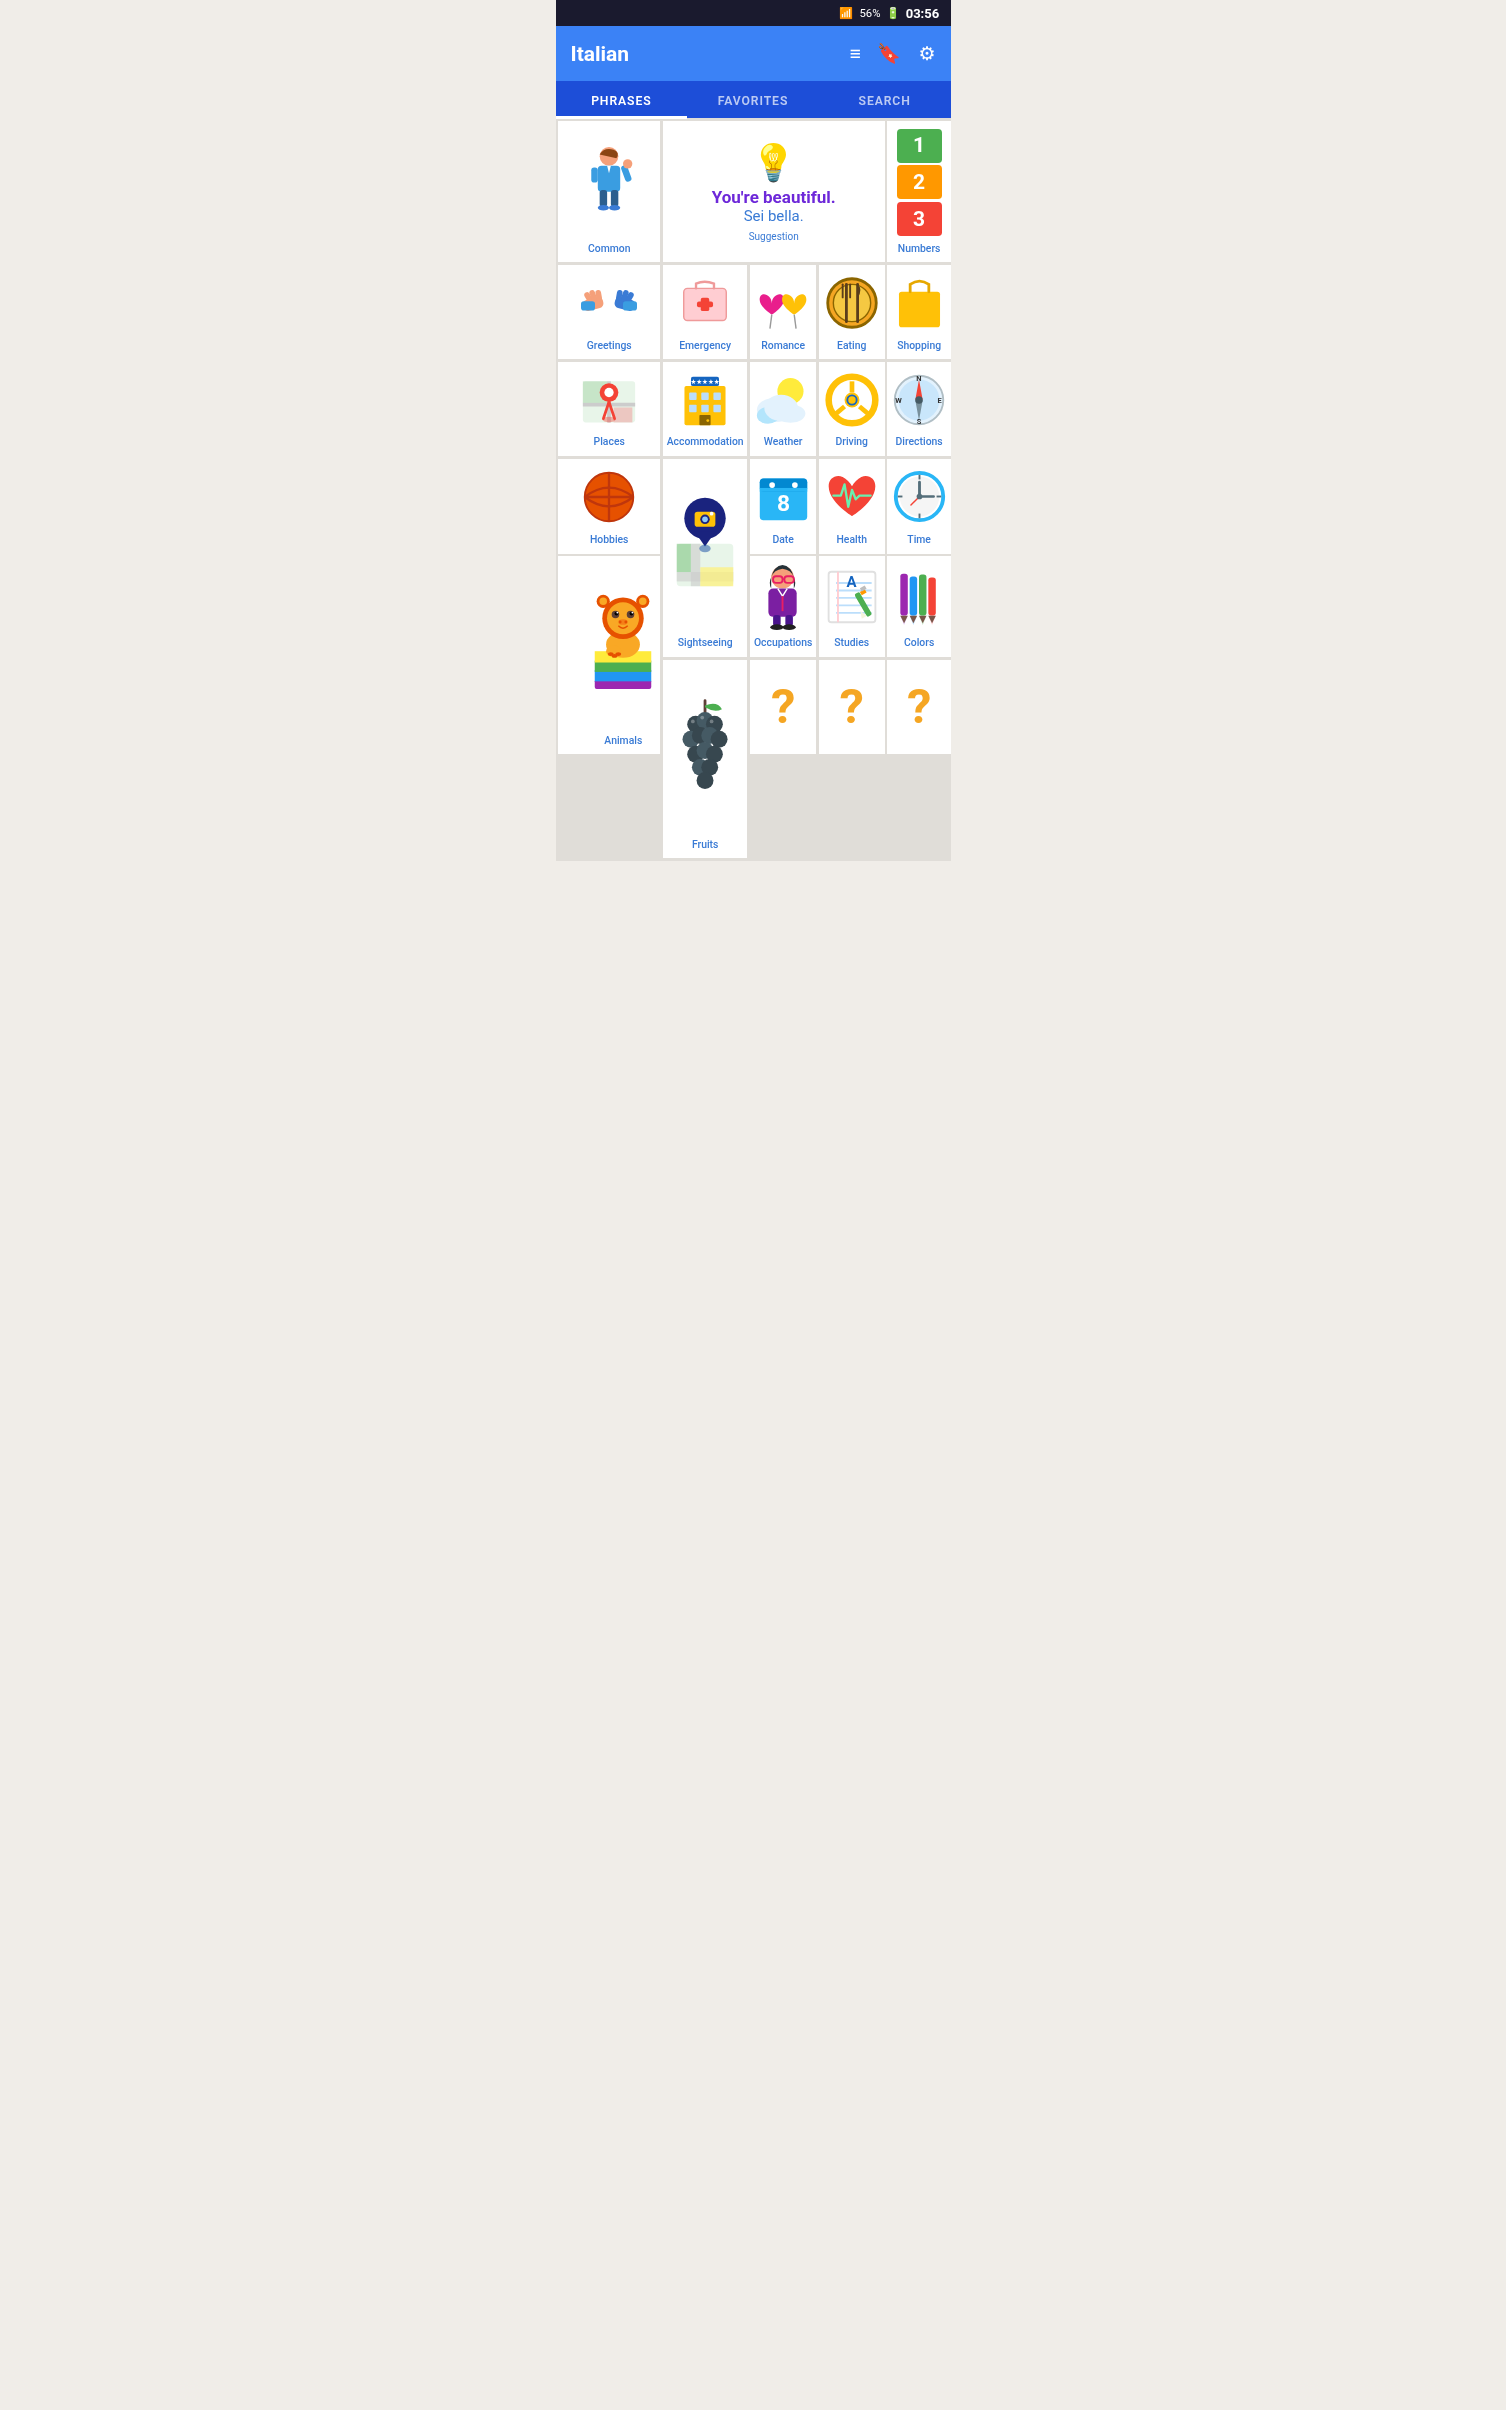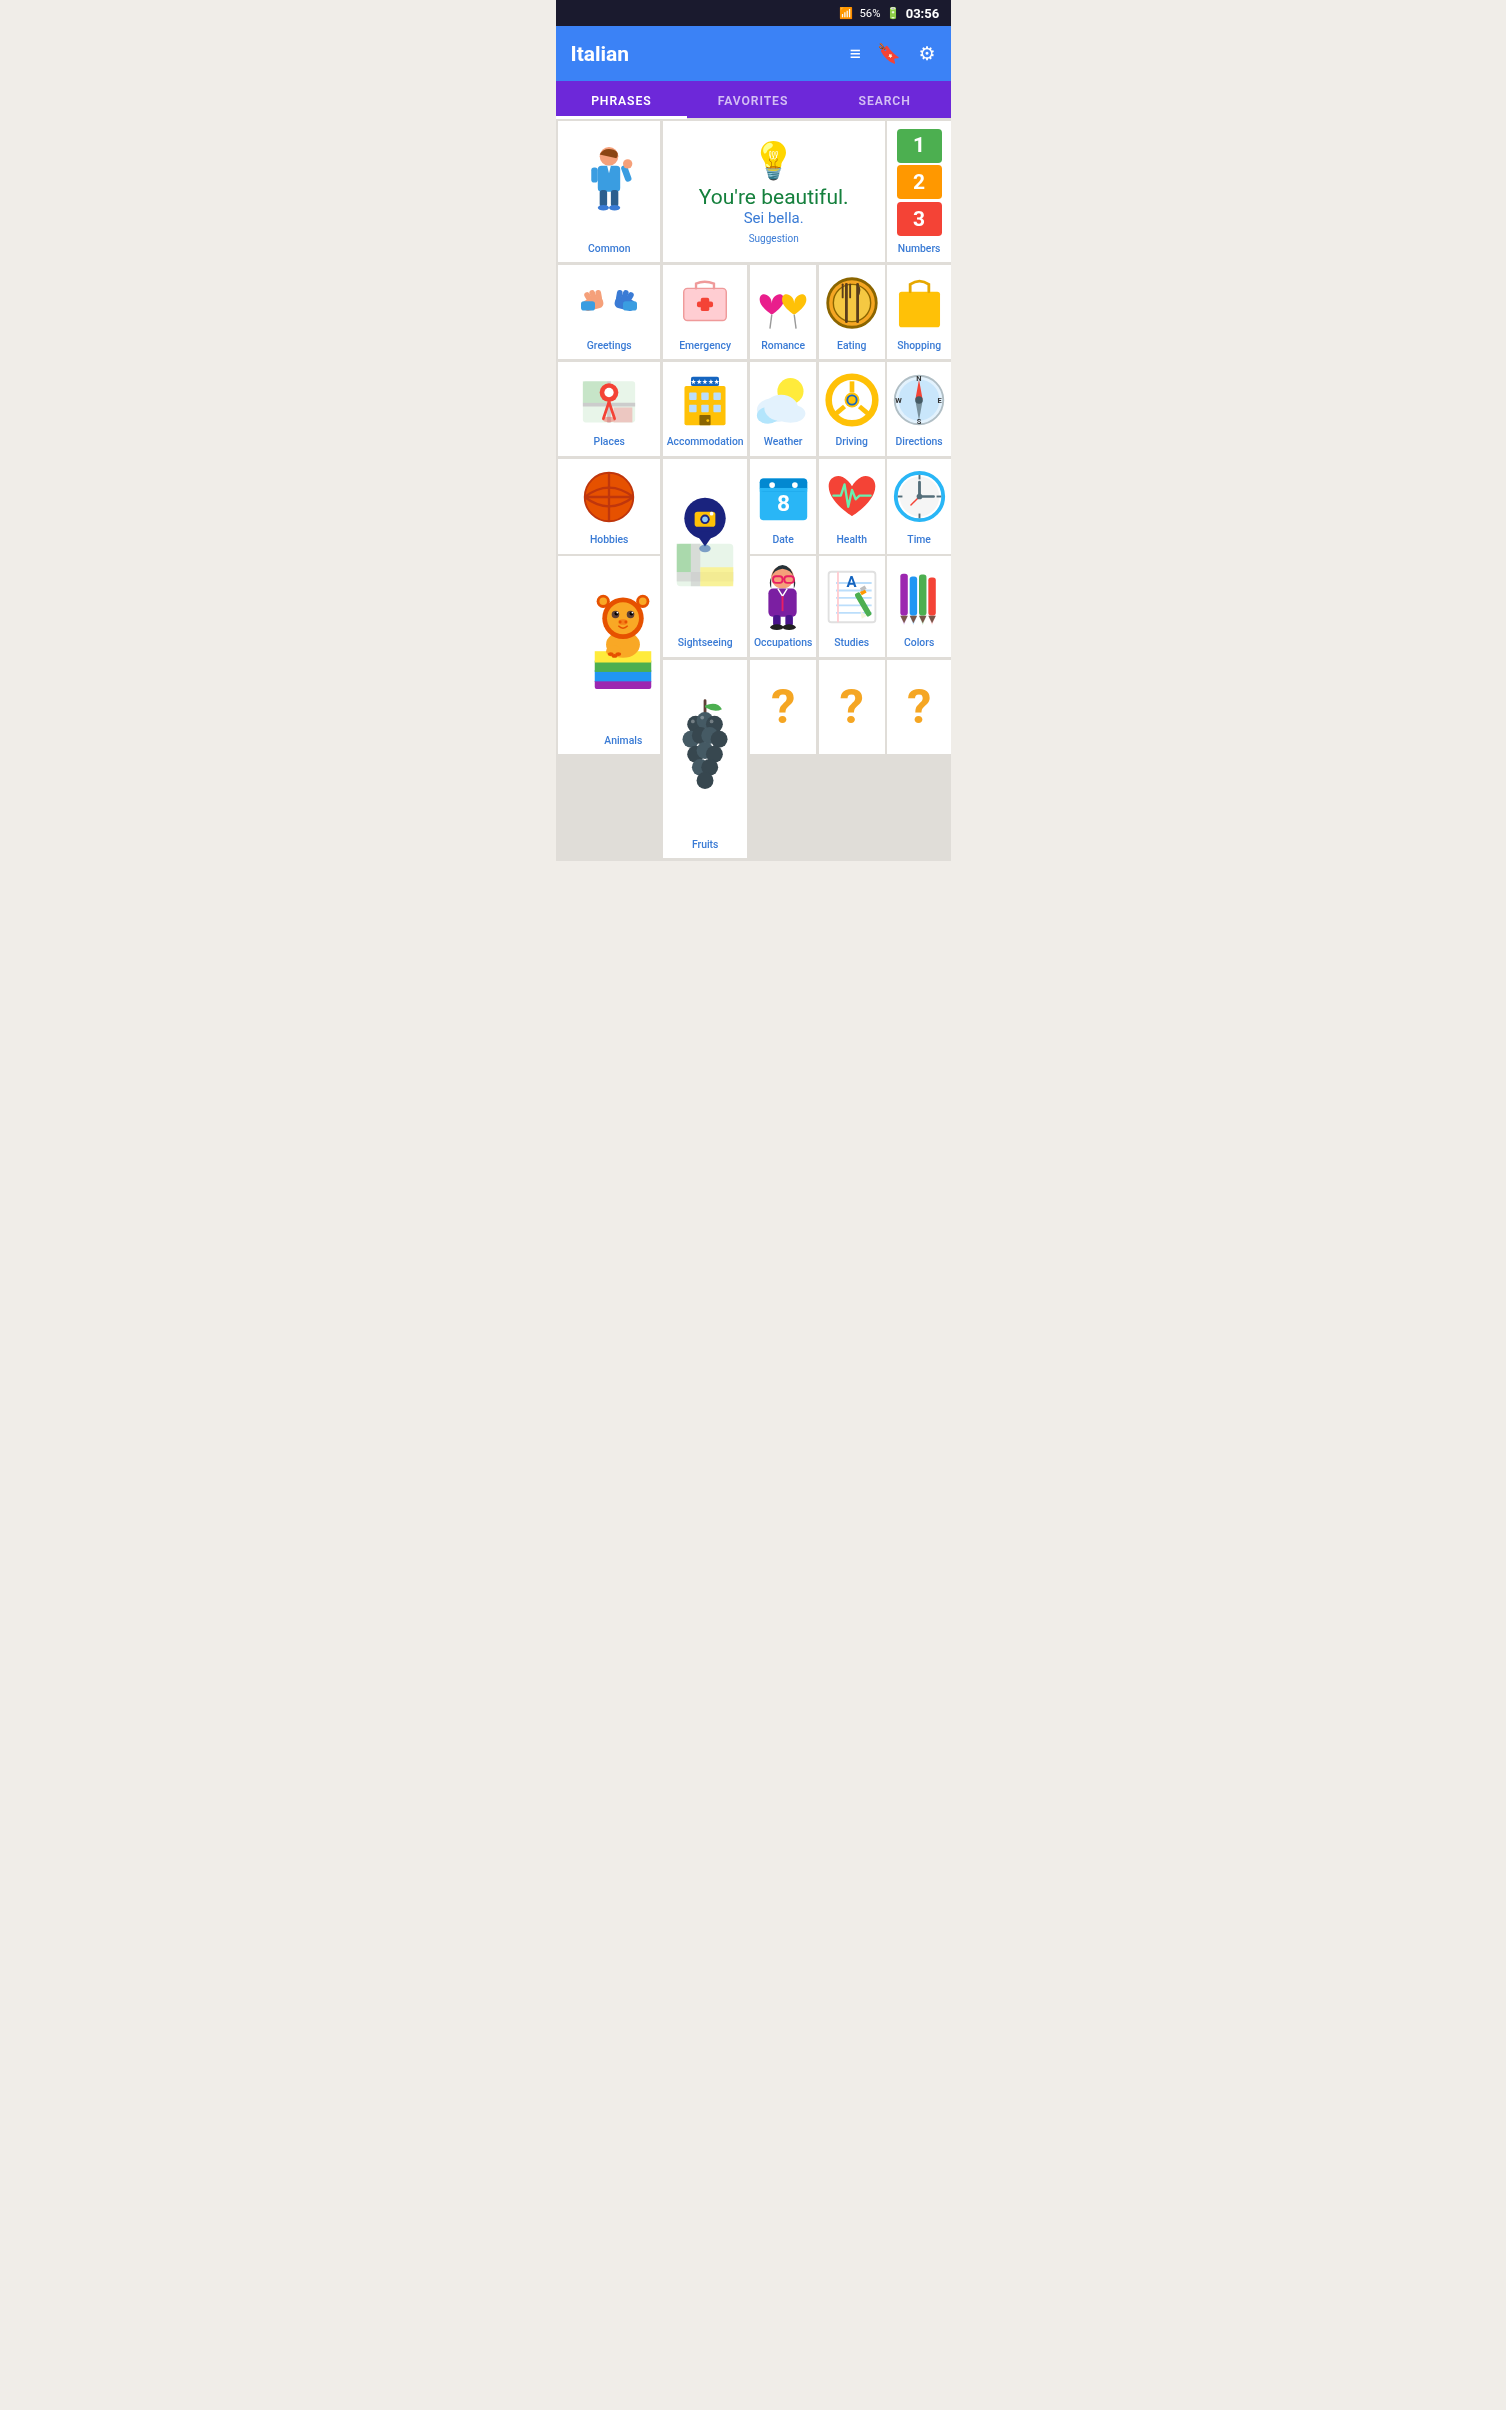--- a/index.html
+++ b/index.html
@@ -48,21 +48,21 @@
       align-items: center;
     }
     .app-bar-icons span {
       color: white;
       font-size: 19px;
       cursor: pointer;
     }
 
     
     .tabs {
-      background: #6d28d9;
+      background: #1d4ed8;
       display: flex;
       border-bottom: 1.9px solid transparent;
     }
     .tab {
       flex: 1;
       text-align: center;
       padding: 13px 0 9.4px;
       color: rgba(255,255,255,0.7);
       font-size: 12.2px;
       font-weight: 600;
@@ -127,23 +127,23 @@
       flex-direction: column;
       justify-content: center;
       padding: 11.3px;
       min-height: 122px;
     }
     .cell-suggestion .suggestion-icon {
       font-size: 36px;
       margin-bottom: 3.8px;
     }
     .cell-suggestion .suggestion-text-en {
-      font-size: 21px;
-      font-weight: 400;
-      color: #15803d;
+      font-size: 17px;
+      font-weight: 700;
+      color: #6d28d9;
       text-align: center;
     }
     .cell-suggestion .suggestion-text-it {
       font-size: 15px;
       color: #3a7bd5;
       text-align: center;
     }
     .cell-suggestion .suggestion-label {
       font-size: 10px;
       color: #3a7bd5;

